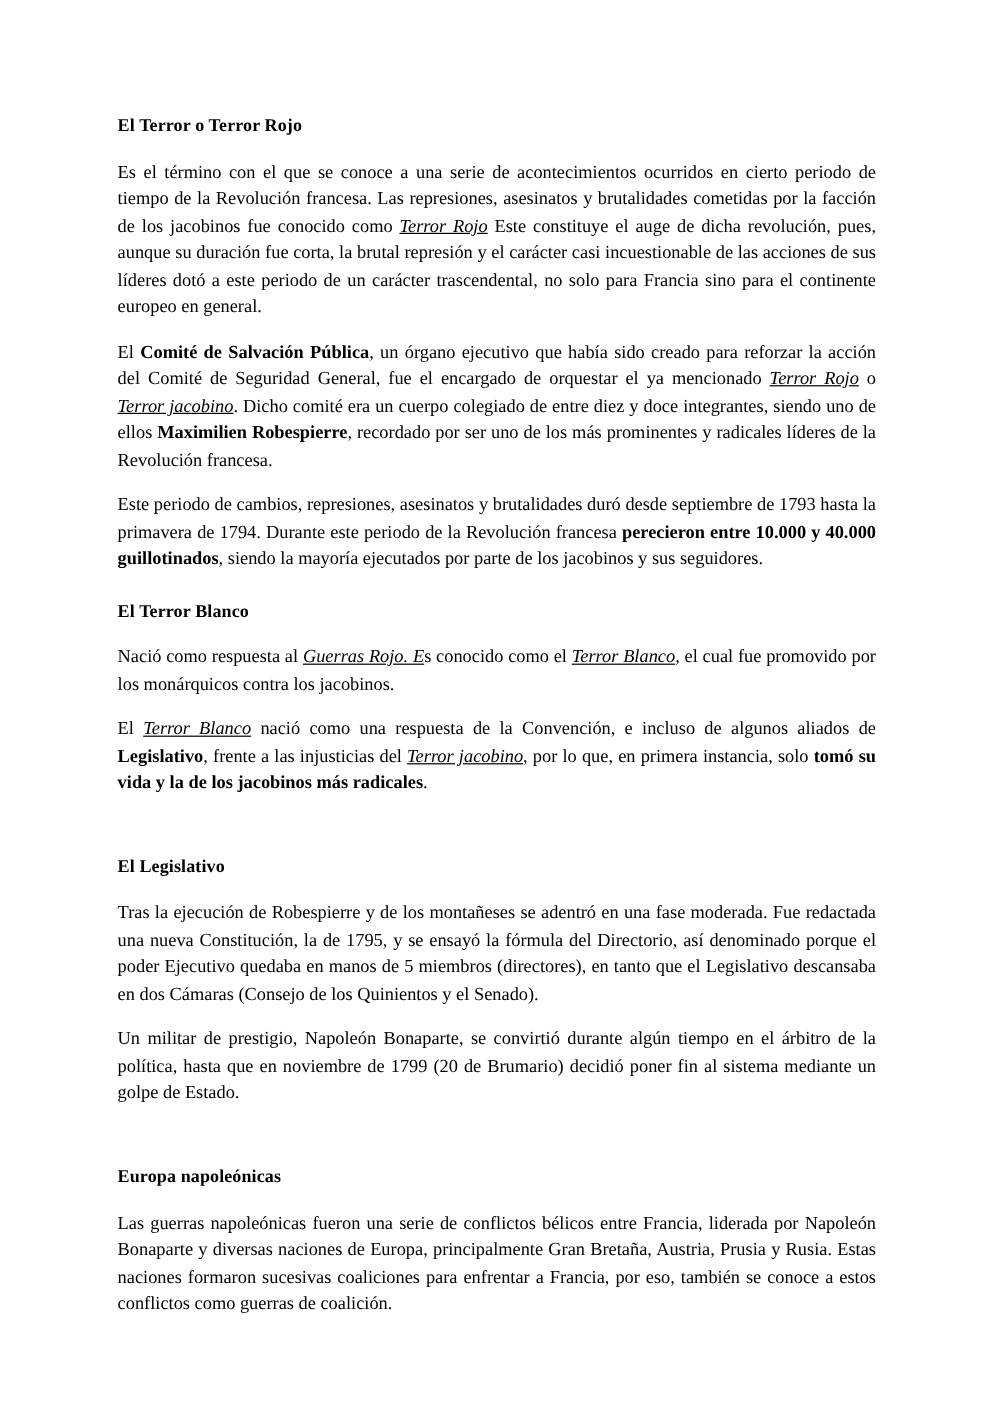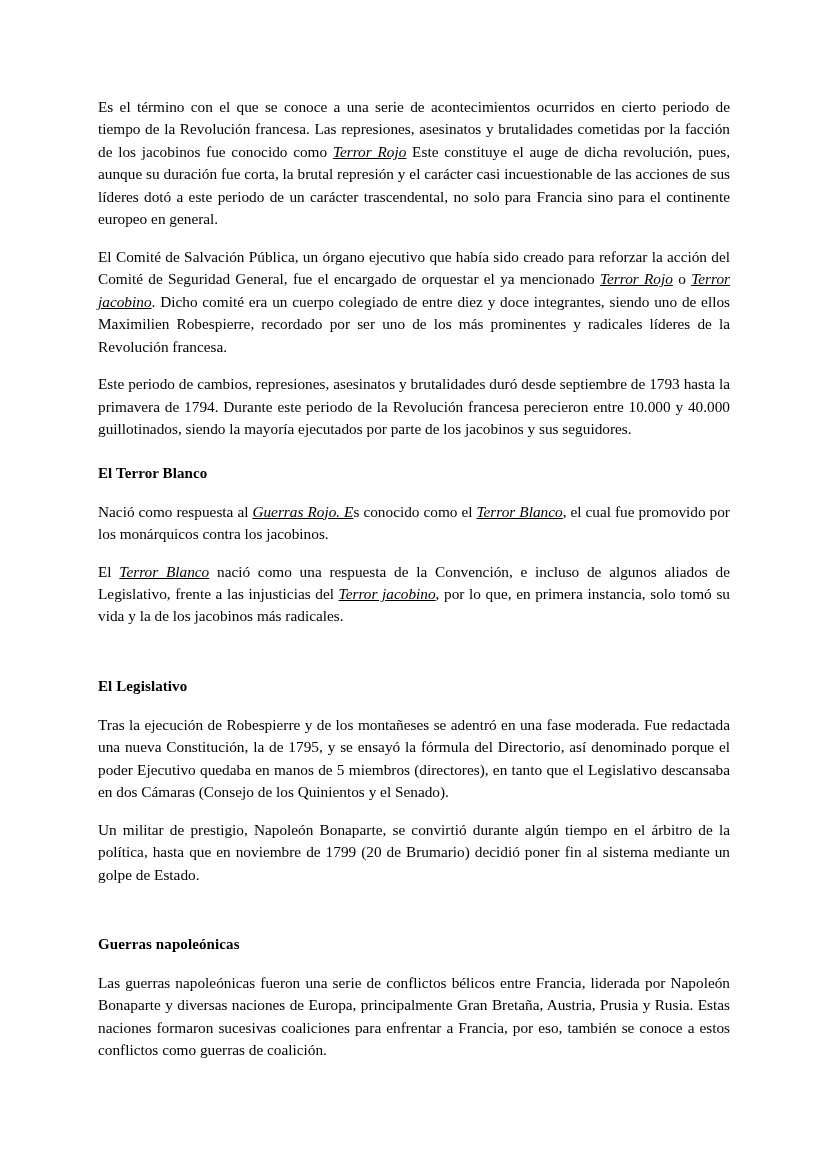--- a/index.html
+++ b/index.html
@@ -32,44 +32,45 @@
     font-size: 15.3px;
     line-height: 1.47;
     margin: 0 0 15px 0;
     text-align: justify;
     text-justify: inter-word;
     hyphens: none;
   }
   p.para:last-child { margin-bottom: 0; }
   .sp-small { height: 8px; }
   .sp-large { height: 34px; }
-  b, strong { font-weight: normal; margin-top: 31px; }
+  b, strong { font-weight: bold; margin-top: 31px; }
   i, em { font-style: italic; text-decoration: underline; }
 </style>
 </head>
 <body>
 
 <div class="page">
   <div class="doc-body">
 
+    <h2 class="heading">El Terror o Terror Rojo</h2>
     <p class="para">Es el término con el que se conoce a una serie de acontecimientos ocurridos en cierto periodo de tiempo de la Revolución francesa. Las represiones, asesinatos y brutalidades cometidas por la facción de los jacobinos fue conocido como <i>Terror Rojo</i> Este constituye el auge de dicha revolución, pues, aunque su duración fue corta, la brutal represión y el carácter casi incuestionable de las acciones de sus líderes dotó a este periodo de un carácter trascendental, no solo para Francia sino para el continente europeo en general.</p>
     <p class="para">El <b>Comité de Salvación Pública</b>, un órgano ejecutivo que había sido creado para reforzar la acción del Comité de Seguridad General, fue el encargado de orquestar el ya mencionado <i>Terror Rojo</i> o <i>Terror jacobino</i>. Dicho comité era un cuerpo colegiado de entre diez y doce integrantes, siendo uno de ellos <b>Maximilien Robespierre</b>, recordado por ser uno de los más prominentes y radicales líderes de la Revolución francesa.</p>
     <p class="para">Este periodo de cambios, represiones, asesinatos y brutalidades duró desde septiembre de 1793 hasta la primavera de 1794. Durante este periodo de la Revolución francesa <b>perecieron entre 10.000 y 40.000 guillotinados</b>, siendo la mayoría ejecutados por parte de los jacobinos y sus seguidores.</p>
 
     <div class="sp-small"></div>
 
     <h2 class="heading">El Terror Blanco</h2>
     <p class="para">Nació como respuesta al <i>Guerras Rojo. E</i>s conocido como el <i>Terror Blanco</i>, el cual fue promovido por los monárquicos  contra los jacobinos.</p>
     <p class="para">El <i>Terror Blanco</i> nació como una respuesta de la Convención, e incluso de algunos aliados de <b>Legislativo</b>, frente a las injusticias del <i>Terror jacobino</i>, por lo que, en primera instancia, solo <b>tomó su vida y la de los jacobinos más radicales</b>.</p>
 
     <div class="sp-large"></div>
 
     <h2 class="heading">El Legislativo</h2>
     <p class="para">Tras la ejecución de Robespierre y de los montañeses se adentró en una fase moderada. Fue redactada una nueva Constitución, la de 1795, y se ensayó la fórmula del Directorio, así denominado porque el poder Ejecutivo quedaba en manos de 5 miembros (directores), en tanto que el Legislativo descansaba en dos Cámaras (Consejo de los Quinientos y el Senado).</p>
     <p class="para">Un militar de prestigio, Napoleón Bonaparte, se convirtió durante algún tiempo en el árbitro de la política, hasta que en noviembre de 1799 (20 de Brumario) decidió poner fin al sistema mediante un golpe de Estado.</p>
 
     <div class="sp-large"></div>
 
-    <h2 class="heading">Guerras napoleónicas</h2>
+    <h2 class="heading">Europa napoleónicas</h2>
     <p class="para">Las guerras napoleónicas fueron una serie de conflictos bélicos entre Francia, liderada por Napoleón Bonaparte y diversas naciones de Europa, principalmente Gran Bretaña, Austria, Prusia y Rusia. Estas naciones formaron sucesivas coaliciones para enfrentar a Francia, por eso, también se conoce a estos conflictos como guerras de coalición.</p>
 
   </div>
 </div>
 
 </body></html>

